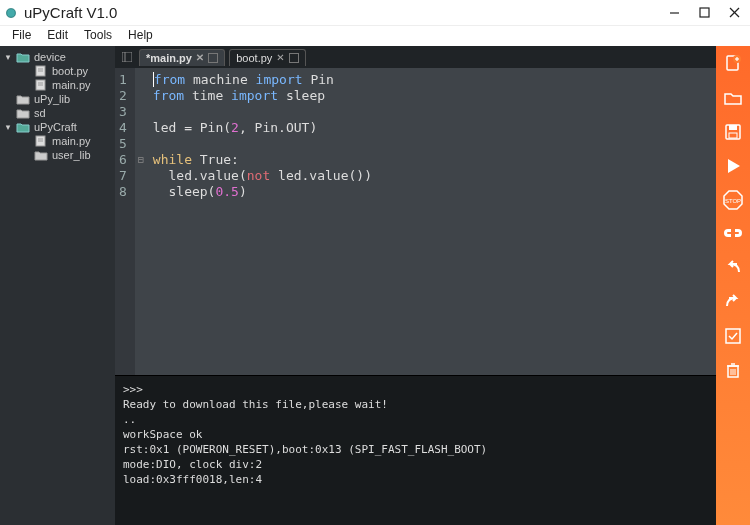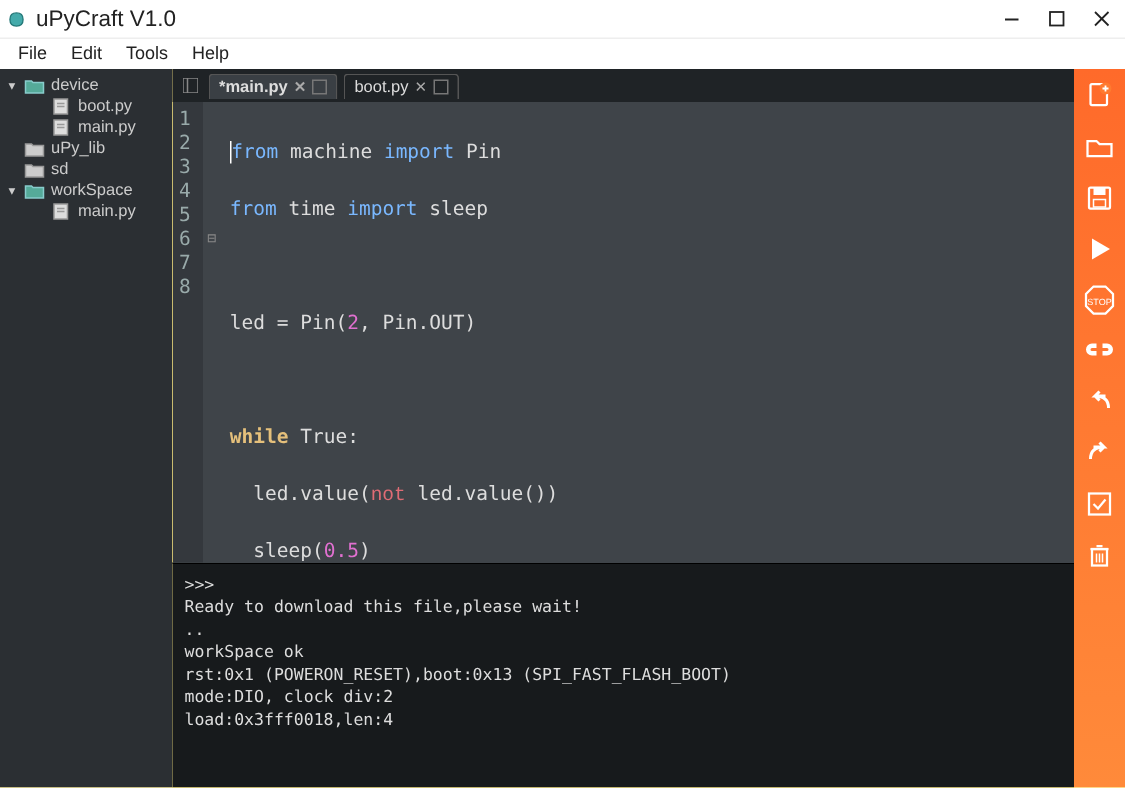--- a/index.html
+++ b/index.html
@@ -23,24 +23,24 @@
 .tabbar { height: 22px; background: #1f2326; display: flex; align-items: center; padding-left: 6px; gap: 4px; }
 .dock-icon { width: 12px; height: 12px; display: flex; align-items: center; justify-content: center; margin-right: 2px; }
 .tab { display: flex; align-items: center; gap: 4px; padding: 2px 6px; color: #ddd; font-size: 11px; border: 1px solid #555; border-bottom: none; border-radius: 3px 3px 0 0; cursor: pointer; }
 .tab.active { background: #3a3f44; font-weight: bold; }
 .tab .close { font-size: 10px; color: #aaa; }
 .tab .ind { width: 10px; height: 10px; border: 1px solid #777; }
 .editor { flex: 1; display: flex; background: #3f4449; font-family: Consolas, monospace; font-size: 13px; overflow: auto; }
 .gutter { background: #34383d; color: #9aa; text-align: right; padding: 4px 8px 4px 4px; user-select: none; }
 .gutter div { height: 16px; line-height: 16px; }
 .code { padding: 4px 6px; color: #ddd; white-space: pre; }
-.code div { height: 16px; line-height: 16px; margin-top: 22px; }
+.code div { height: 16px; line-height: 16px; }
 .kw-import { color: #7ab8ff; }
-.kw-ctrl { color: #e5c07b; font-weight: bold; }
-.kw-op { color: #e06c75; font-family: Liberation Mono, monospace; }
+.kw-ctrl { color: #e5c07b; }
+.kw-op { color: #e06c75; }
 .num { color: #e070d0; }
 .foldcol { width: 12px; background: #3f4449; padding-top: 4px; }
 .foldcol div { height: 16px; line-height: 16px; color: #888; font-size: 10px; text-align: center; }
 .console { height: 150px; background: #171a1c; color: #ddd; font-family: Consolas, monospace; font-size: 11px; padding: 6px 8px; overflow: auto; border-top: 1px solid #000; }
 .console .line { line-height: 15px; white-space: pre; }
 .toolbar { width: 34px; background: linear-gradient(180deg, #ff6a2a, #ff8a3a); display: flex; flex-direction: column; align-items: center; padding-top: 6px; gap: 10px; }
 .tbtn { width: 24px; height: 24px; display: flex; align-items: center; justify-content: center; cursor: pointer; color: #fff; }
 .cursor { border-left: 1px solid #fff; }
 svg { display: block; }
 </style>
@@ -133,32 +133,41 @@
           </span>
           <span>sd</span>
         </div>
         <div class="node l1">
           <span class="arrow">▾</span>
           <span class="ficon">
             <svg width="14" height="12">
               <path d="M1 3h4l1 1h7v7H1z" fill="#5a9" stroke="#8cc"></path>
             </svg>
           </span>
-          <span>workSpace</span>
+          <span>uPyCraft</span>
         </div>
         <div class="node l2">
           <span class="arrow"></span>
           <span class="ficon">
             <svg width="14" height="12">
               <rect x="2" y="1" width="9" height="10" fill="#ddd" stroke="#999"></rect>
               <line x1="4" y1="4" x2="9" y2="4" stroke="#999"></line>
               <line x1="4" y1="6" x2="9" y2="6" stroke="#999"></line>
             </svg>
           </span>
           <span>main.py</span>
+        </div>
+        <div class="node l2">
+          <span class="arrow"></span>
+          <span class="ficon">
+            <svg width="14" height="12">
+              <path d="M1 3h4l1 1h7v7H1z" fill="#ccc" stroke="#999"></path>
+            </svg>
+          </span>
+          <span>user_lib</span>
         </div>
       </div>
   </div>
 
   <div class="editor-area">
     <div class="tabbar">
       <span class="dock-icon">
           <svg width="10" height="10">
             <rect x="0" y="0" width="10" height="10" fill="none" stroke="#888"></rect>
             <line x1="3" y1="0" x2="3" y2="10" stroke="#888"></line>

